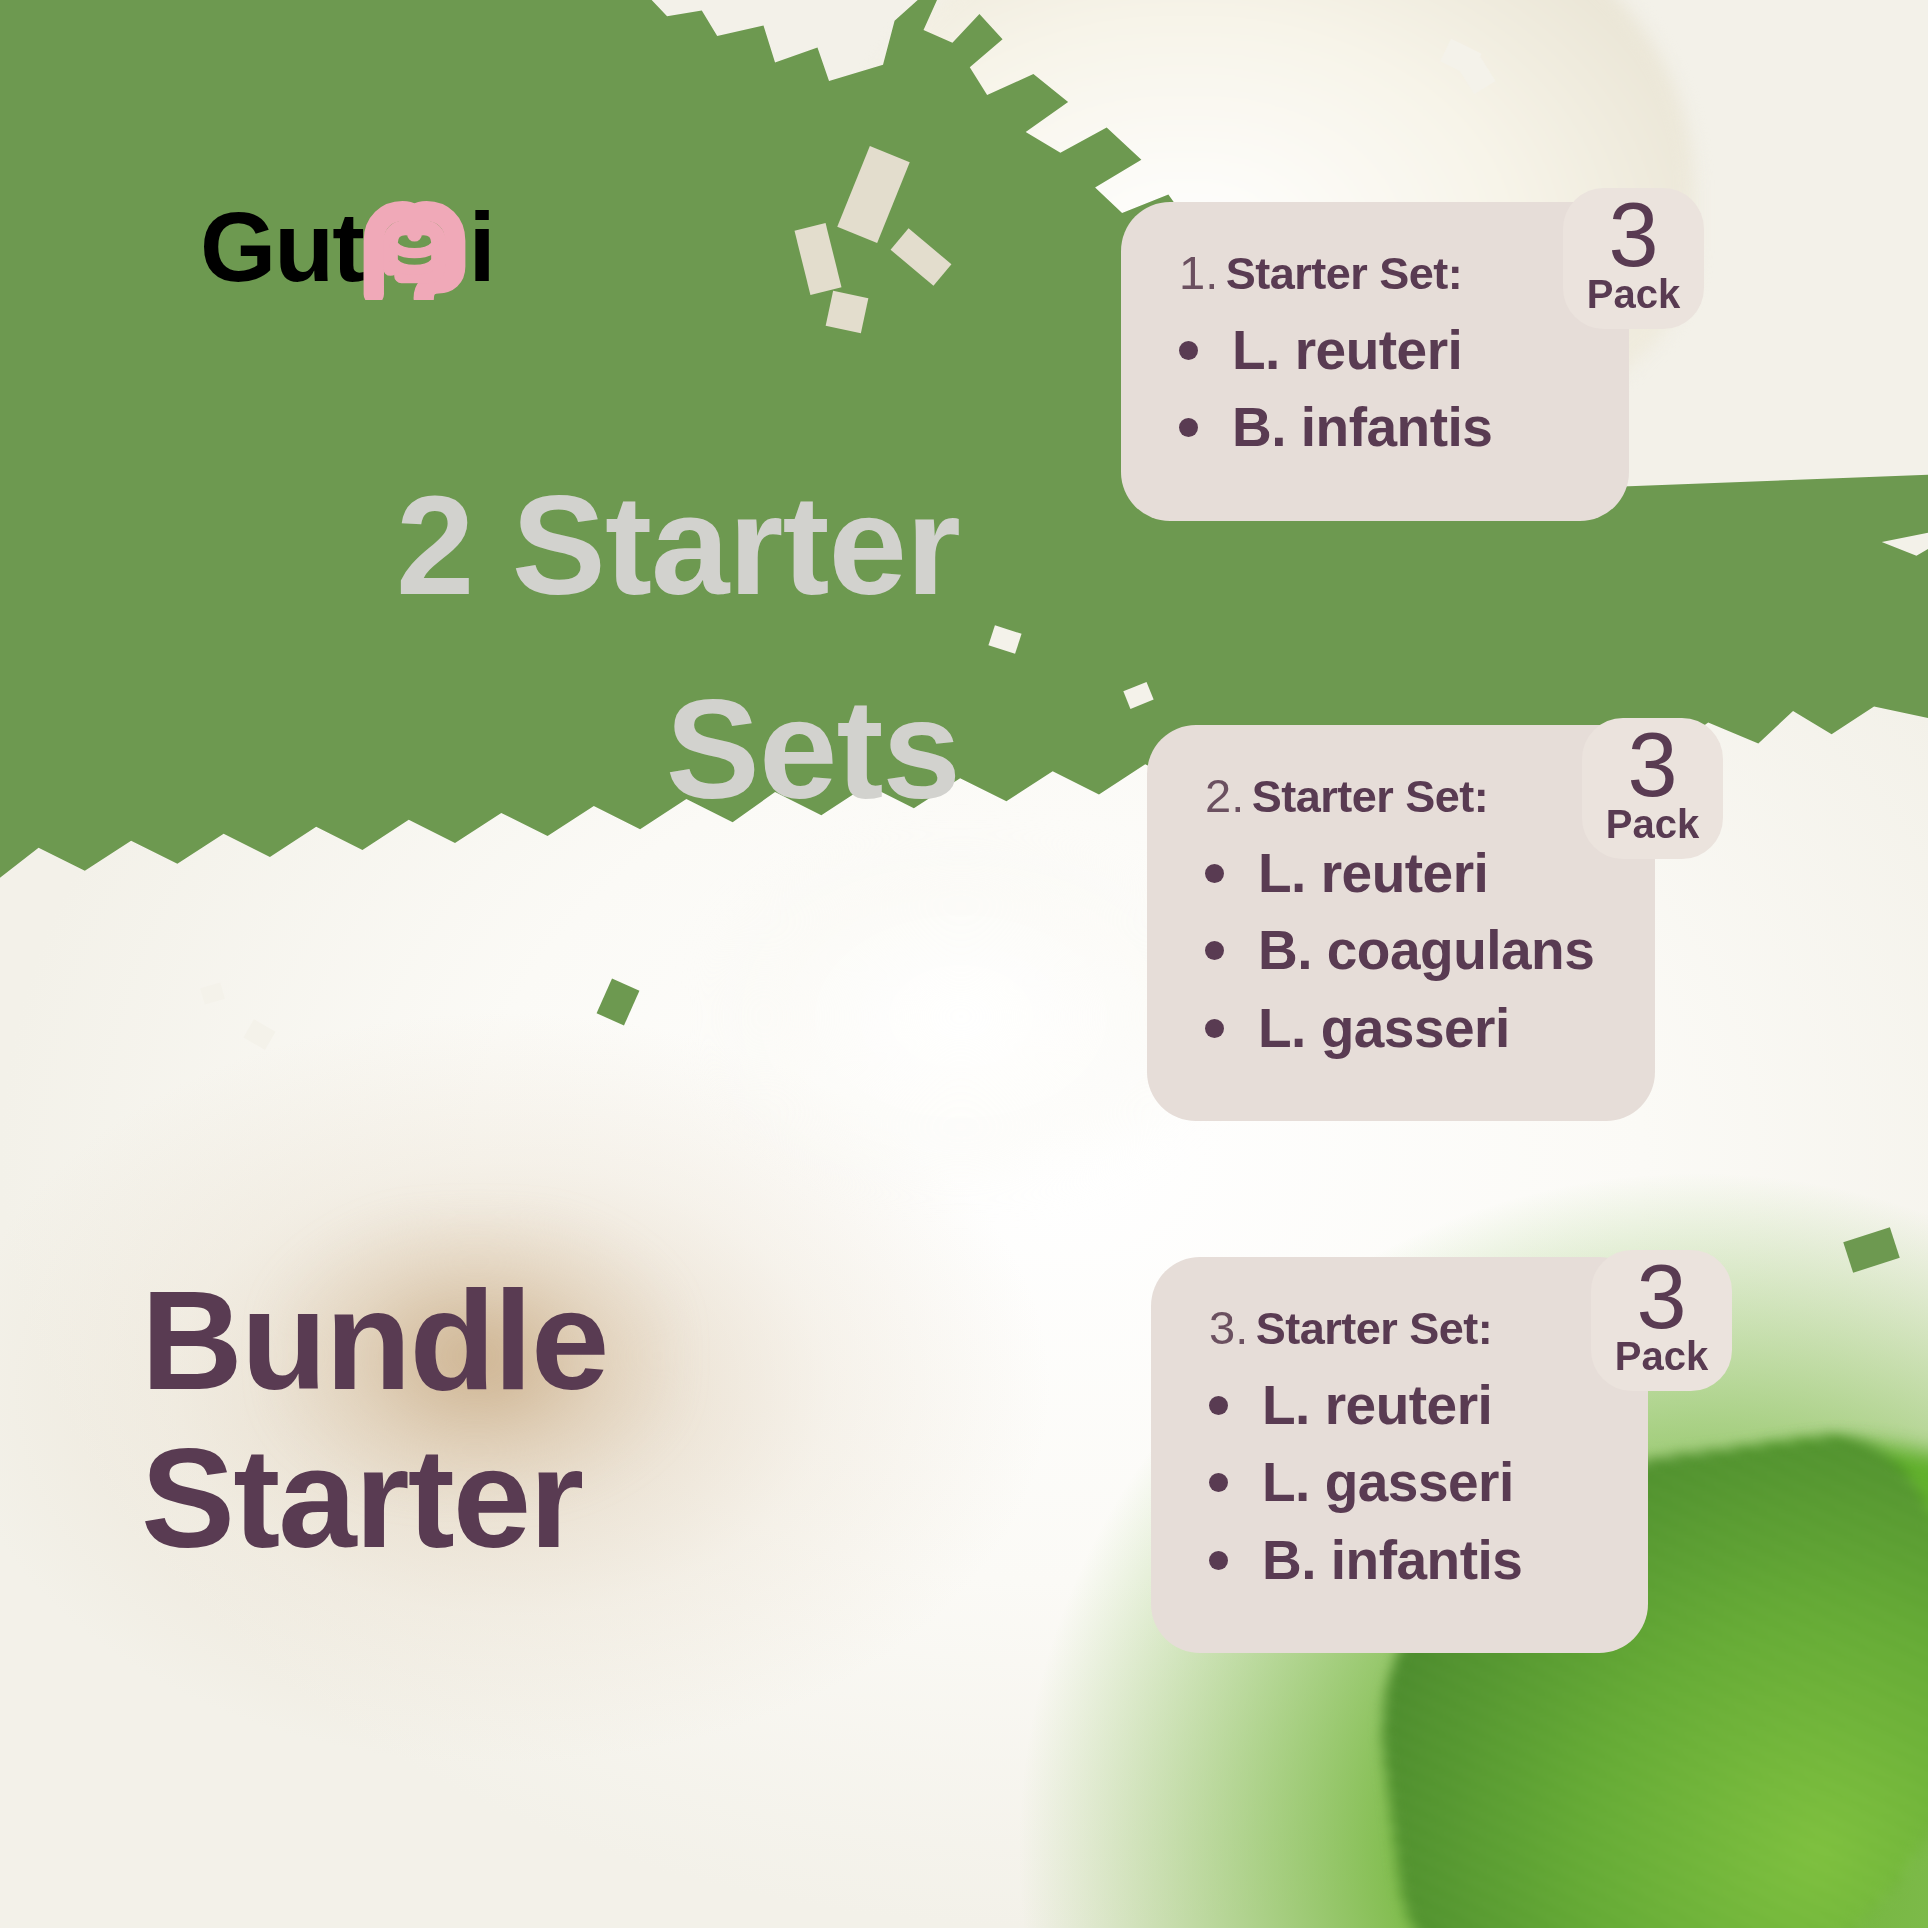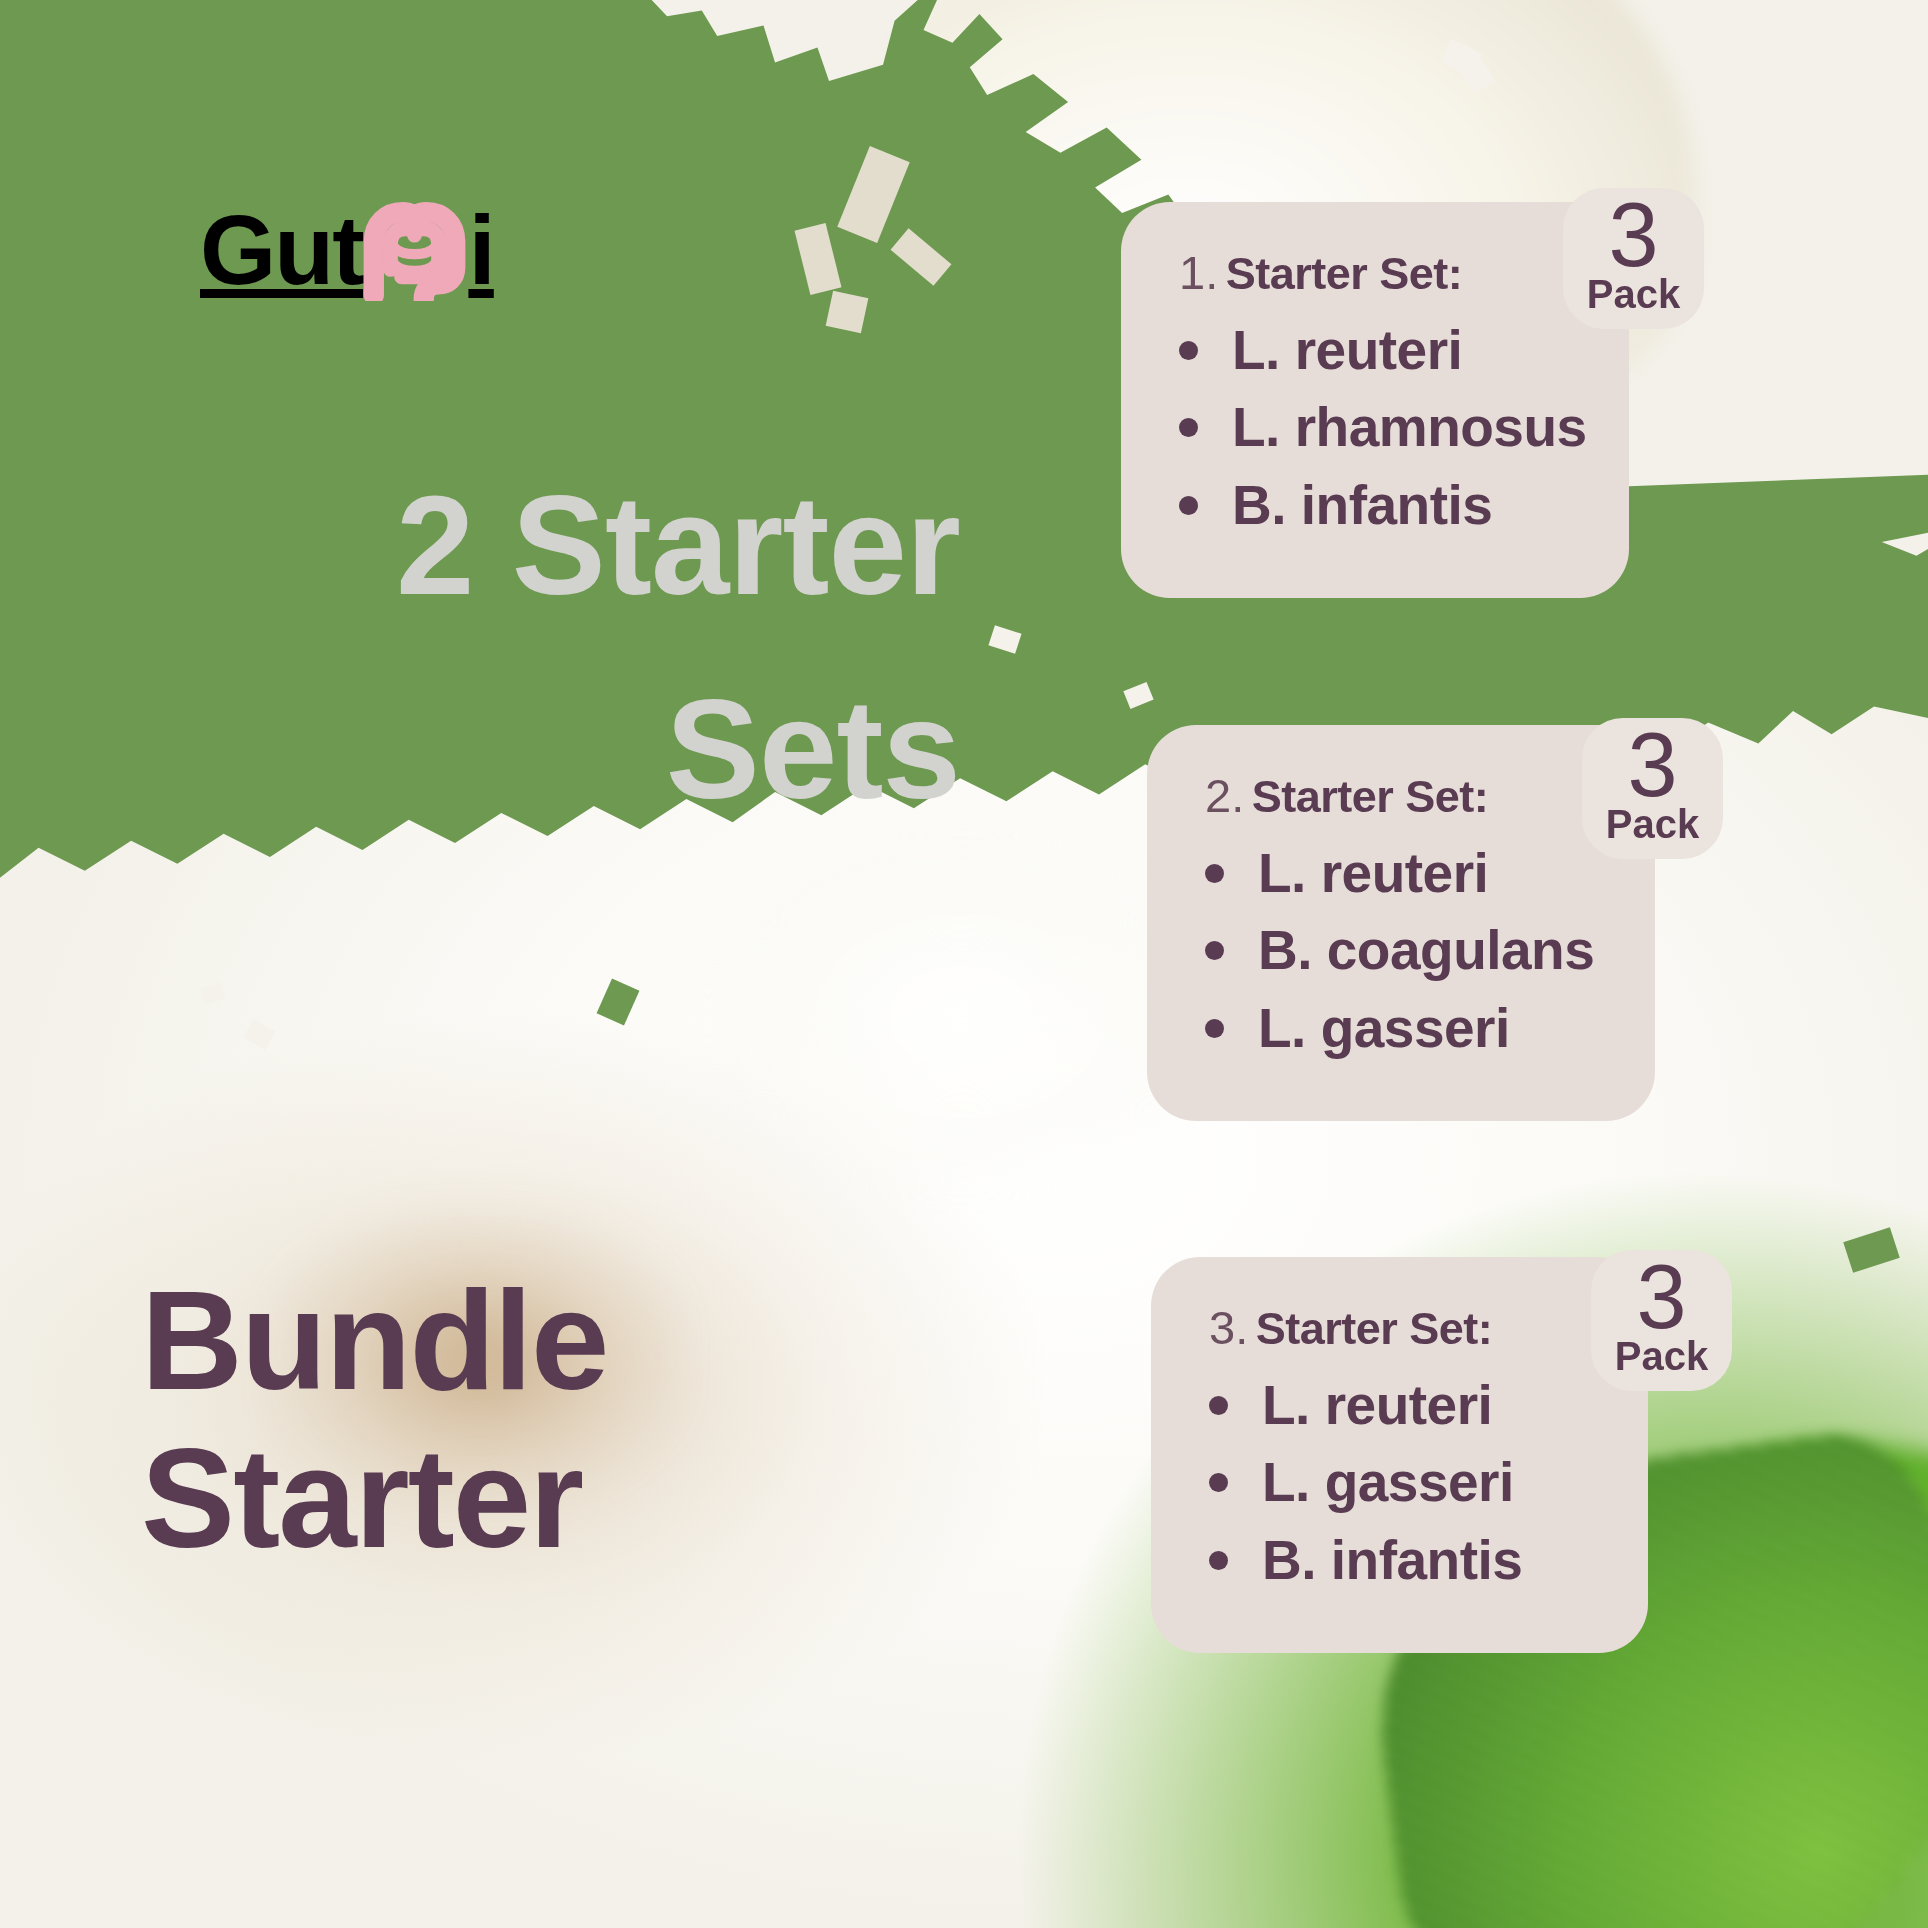--- a/index.html
+++ b/index.html
@@ -95,21 +95,21 @@
       18.8% 73.4%, 16.4% 71.4%, 14.0% 74.0%, 11.6% 72.0%, 9.2% 74.6%,
       6.8% 72.6%, 4.4% 75.2%, 2.0% 73.2%, 0% 75.8%
     );
   }
   
   .fleck{position:absolute;background:#e3ddcd;}
   .fleck.w{background:#f4f2ea;}
   .fleck.g{background:#6D9950;}
 
   
-  .logo{position:absolute;left:200px;top:198px;display:flex;align-items:center;height:104px;text-decoration:underline;}
+  .logo{position:absolute;left:200px;top:198px;display:flex;align-items:flex-start;height:104px;}
   .logo-gut{font-size:98px;font-weight:700;color:#000;letter-spacing:-1.9px;line-height:1;}
   .logo-i{font-size:98px;font-weight:700;color:#000;letter-spacing:-1.9px;line-height:1;margin-left:3.8px;}
   .logo-glyph{width:111px;height:102px;display:block;margin:0 -5.6px 0 -3.8px;}
 
   
   .heading-sets{
     position:absolute;left:113px;top:443px;width:847px;
     text-align:right;color:#D2D2CE;
     font-size:141px;font-weight:700;line-height:1.45;letter-spacing:-0.9px;
   }
@@ -223,24 +223,20 @@
       <span class="card-title-num">1.</span>
       <span class="card-title-text">Starter Set:</span>
     </div>
     <ul class="strain-list">
       <li class="strain-item">
         <span class="strain-bullet"></span>
         <span>L. reuteri</span>
       </li>
       <li class="strain-item">
         <span class="strain-bullet"></span>
-        <span>L. rhamnosus</span>
-      </li>
-      <li class="strain-item">
-        <span class="strain-bullet"></span>
         <span>B. infantis</span>
       </li>
     </ul>
   </div>
   <div class="badge badge-1">
     <span class="badge-num">3</span>
     <span class="badge-label">Pack</span>
   </div>
 
   <div class="card card-2">

